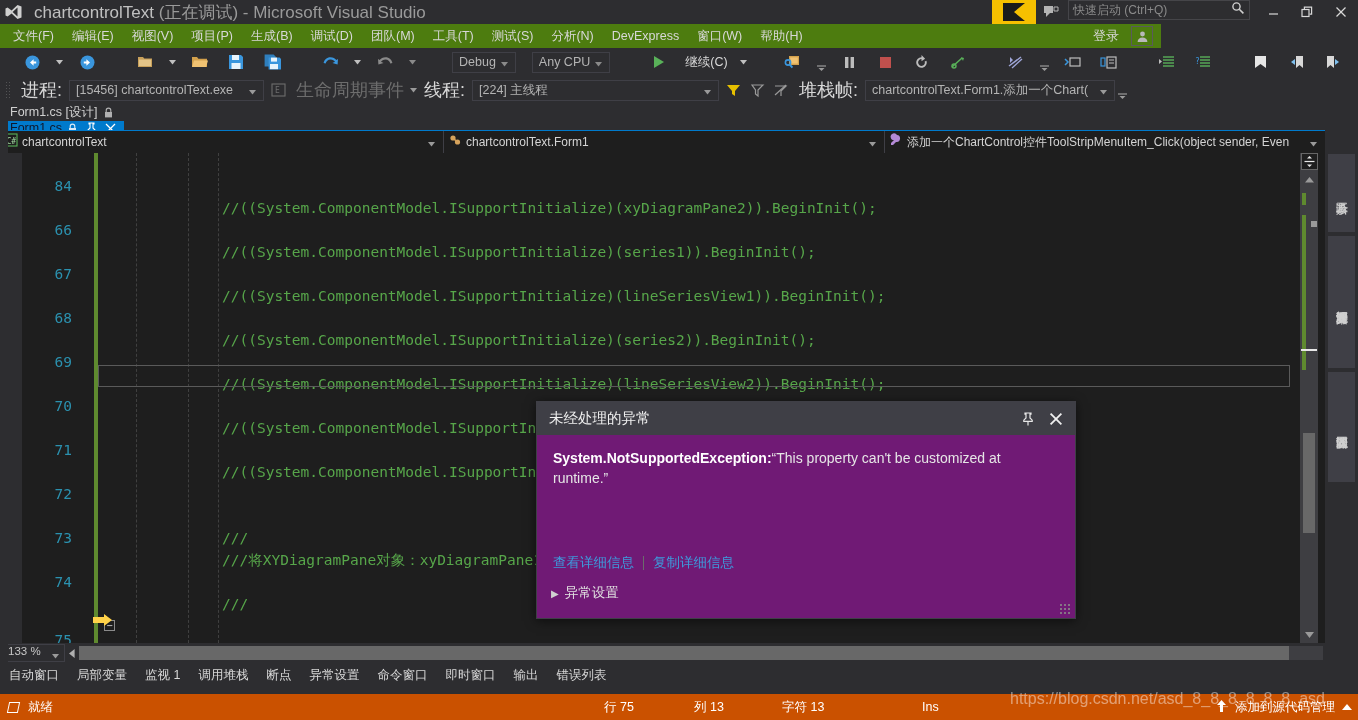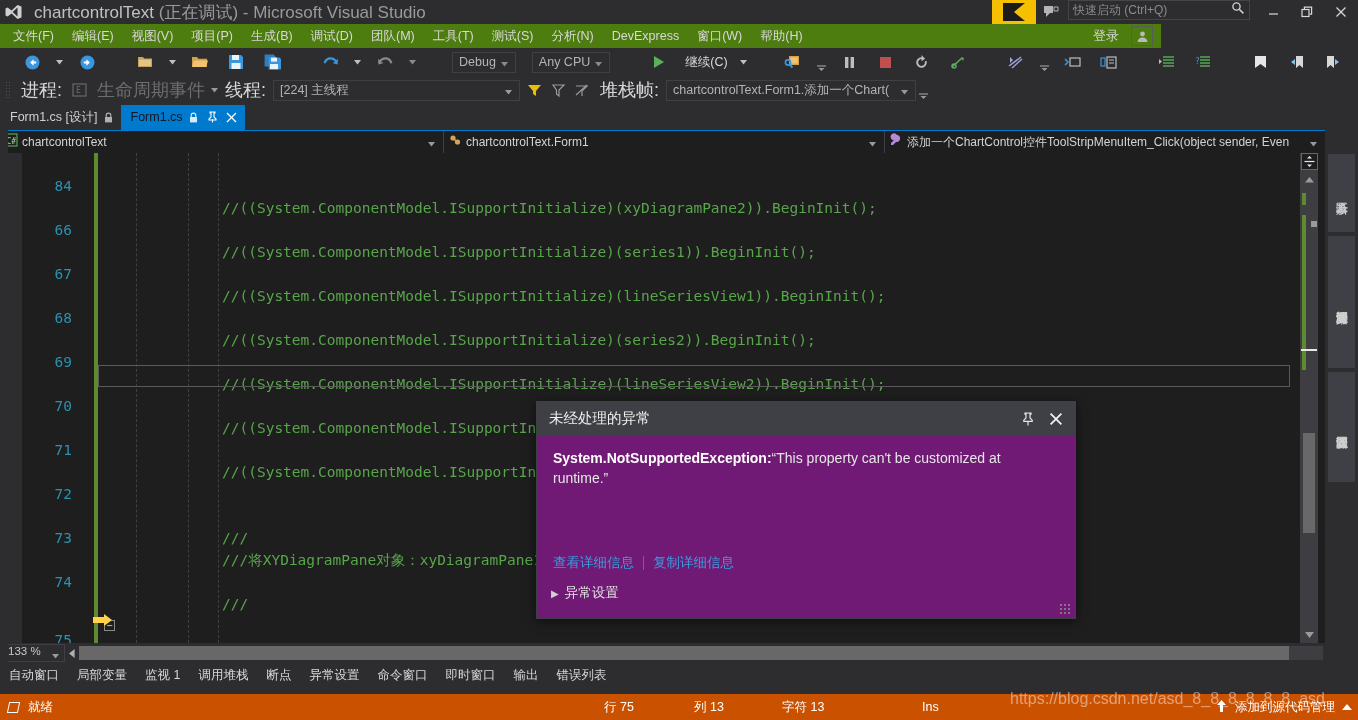--- a/index.html
+++ b/index.html
@@ -80,21 +80,21 @@
   .toolbar2 {
     position:absolute; top:76px; left:0; width:1358px; height:28px;
     background:#2d2d30; display:flex; align-items:center; padding-left:2px;
   }
   .t2label { font-size:18px; color:#d8d8d8; margin:0 5px 0 6px; white-space:nowrap; }
   .t2label.dis { color:#6d6d6d; }
 
   
   .tabstrip {
     position:absolute; top:104px; left:0; width:1325px; height:26px;
-    background:#2d2d30; display:flex; align-items:center;
+    background:#2d2d30; display:flex; align-items:flex-start;flex-direction:column;
   }
   .dtab {
     height:25px; display:flex; align-items:center; padding:0 8px 0 10px;
     font-size:12.5px; color:#d0d0d0; background:#2d2d30; white-space:nowrap;
   }
   .dtab.active { background:#007acc; color:#0f172a; }
   .lockico { margin-left:6px; opacity:.85; display:flex; align-items:center; }
   .pinico { margin-left:9px; display:flex; align-items:center; }
   .closeico { margin-left:8px; display:flex; align-items:center; }
 
@@ -560,20 +560,26 @@
         <svg width="9" height="9" viewBox="0 0 9 9">
           <line x1="0" y1="4" x2="9" y2="4" stroke="#9a9a9a" stroke-width="1.2"></line>
           <path d="M1.5 6h6L4.5 9Z" fill="#9a9a9a"></path>
         </svg>
       </div>
   </div>
 
   <div class="toolbar2">
     <div class="grip"></div>
     <div class="t2label">进程:</div>
+    <div class="combo" style="width:195px">
+      <span class="cv">[15456] chartcontrolText.exe</span>
+      <span class="cc"><svg width="7" height="5" viewBox="0 0 7 5">
+            <path d="M0 0h7L3.5 4.6Z" fill="#9a9a9a"></path>
+          </svg></span>
+    </div>
     <div class="tbtn">
       <svg width="15" height="14" viewBox="0 0 15 14">
           <rect x="1" y="1" width="13" height="12" fill="none" stroke="#6d6d6d" stroke-width="1.1"></rect>
           <text x="4" y="10" font-size="8" fill="#6d6d6d" font-family="monospace">E</text>
         </svg>
     </div>
     <div class="t2label dis">生命周期事件</div>
     <div class="caret">
         <svg width="7" height="5" viewBox="0 0 7 5">
           <path d="M0 0h7L3.5 4.6Z" fill="#9a9a9a"></path>

